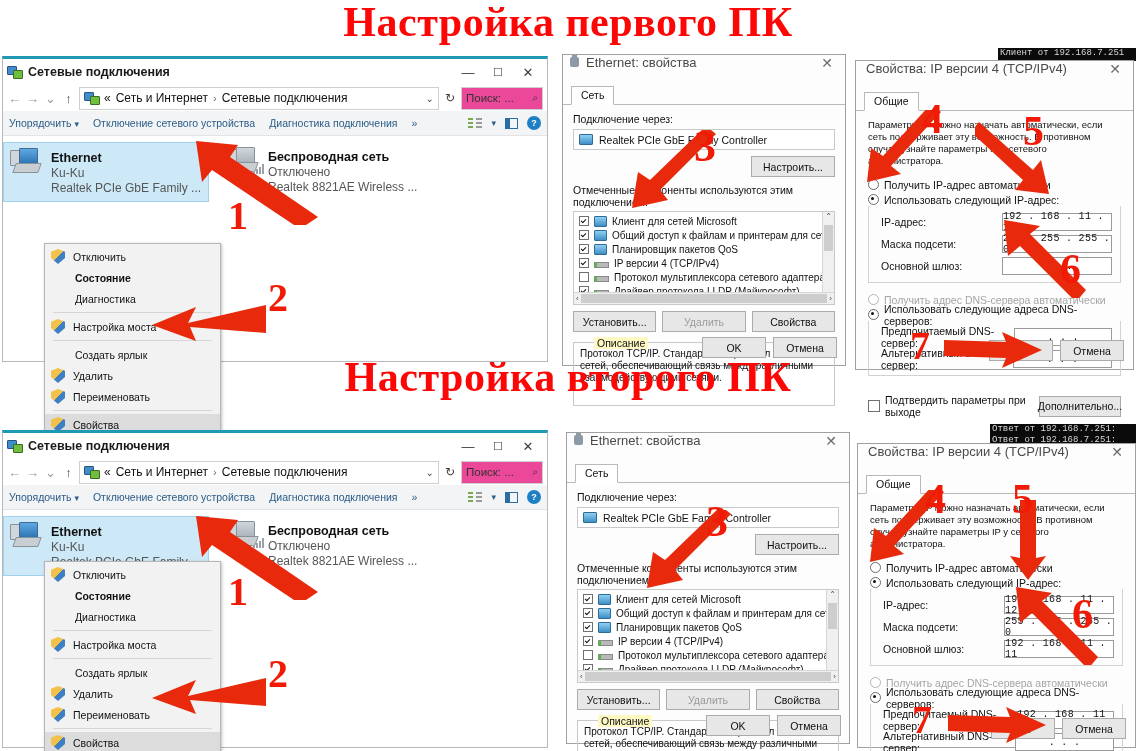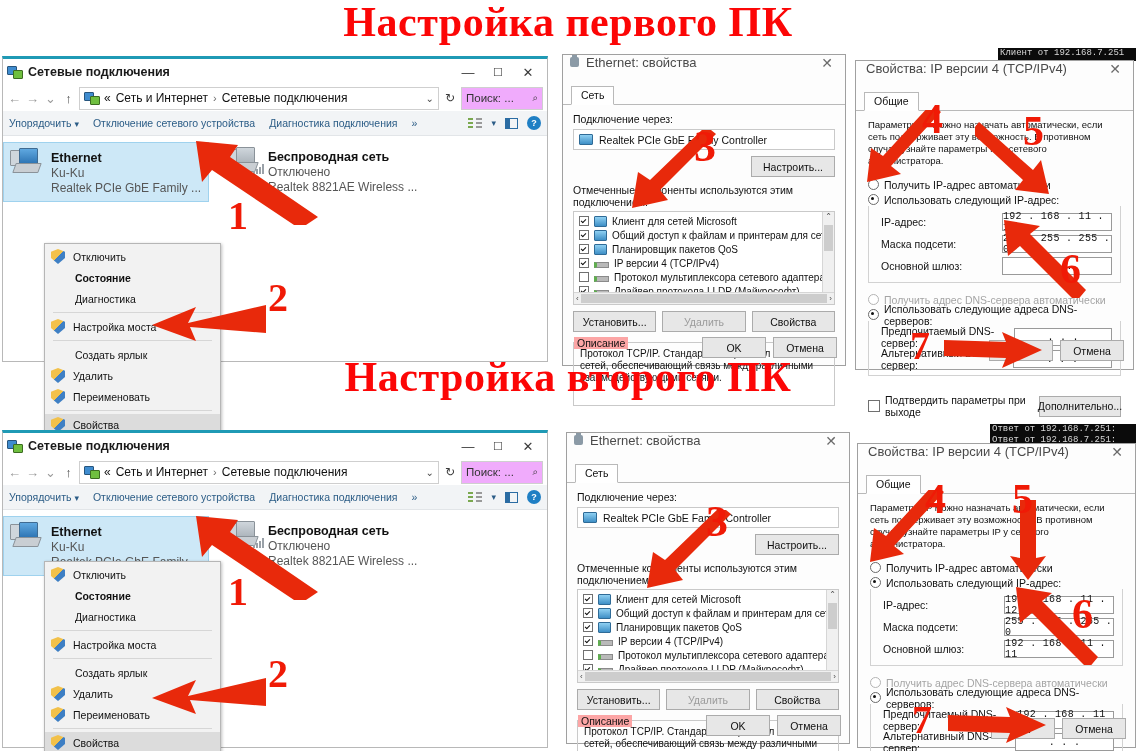--- a/index.html
+++ b/index.html
@@ -41,21 +41,21 @@
 
   
   .addr{display:flex;align-items:center;height:26px;padding:0 4px;gap:3px;}
   .navarrow{color:#9a9a9a;font-size:13px;width:15px;text-align:center;}
   .navarrow.on{color:#4c4c4c;}
   .crumbbox{flex:1;display:flex;align-items:center;height:21px;border:1px solid #cfcfcf;
      background:#fff;padding:0 4px;font-size:12px;color:#111;gap:5px;min-width:0;}
   .crumbbox .sep{color:#6b6b6b;font-size:11px;}
   .crumbbox .chev{margin-left:auto;color:#4a4a4a;font-size:10px;}
   .refresh{color:#3b3b3b;font-size:12px;width:16px;text-align:center;}
-  .srch{width:72px;height:21px;border:1px solid #cfcfcf;background:#f0abfc;display:flex;
+  .srch{width:72px;height:21px;border:1px solid #cfcfcf;background:#ec4899;display:flex;
      align-items:center;padding:0 4px;font-size:11.5px;color:#333;}
   .srch .mag{margin-left:auto;font-size:10px;color:#333;}
 
   
   .cmdbar{display:flex;align-items:center;height:24px;background:#f2f4f6;
      border-bottom:1px solid #e2e5e8;padding:0 6px;gap:14px;
      font-size:10.5px;color:#2b5c86;}
   .cmdbar .chev{font-size:9px;color:#2b5c86;}
   .cmdbar .right{margin-left:auto;display:flex;align-items:center;gap:9px;}
   .vicon{width:14px;height:11px;position:relative;}
@@ -139,21 +139,21 @@
        border-left:3px solid #5fae4f;}
   .vscroll{position:absolute;right:0;top:0;width:11px;height:100%;background:#f0f0f0;
      border-left:1px solid #d6d6d6;display:flex;flex-direction:column;
      align-items:center;justify-content:space-between;font-size:8px;color:#4a4a4a;}
   .vthumb{position:absolute;top:13px;left:1px;width:9px;height:26px;background:#cdcdcd;}
   .hscroll{height:11px;background:#f0f0f0;border-top:1px solid #d6d6d6;display:flex;
      align-items:center;justify-content:space-between;font-size:8px;color:#4a4a4a;padding:0 2px;}
   .hthumb{flex:1;height:9px;background:#cdcdcd;margin:0 2px;}
 
   .group{border:1px solid #c9c9c9;position:relative;}
-  .glegend{position:absolute;top:-6px;left:0;background:#fca5a5;padding:0 3px;font-size:10.5px;}
+  .glegend{position:absolute;top:-6px;left:20px;background:#fef9c3;padding:0 3px;font-size:10.5px;}
 
   .radio{width:9px;height:9px;border-radius:50%;border:1px solid #6a6a6a;background:#fff;
      flex:none;position:relative;}
   .radio.on:after{content:"";position:absolute;left:2px;top:2px;width:3px;height:3px;
      border-radius:50%;background:#111;}
   .radio.dim{border-color:#b4b4b4;}
   .optrow{display:flex;align-items:center;gap:5px;font-size:10.5px;color:#111;height:15px;}
   .optrow.dim{color:#a5a5a5;}
 
   .iprow{display:flex;align-items:center;height:18px;margin-bottom:4px;}

